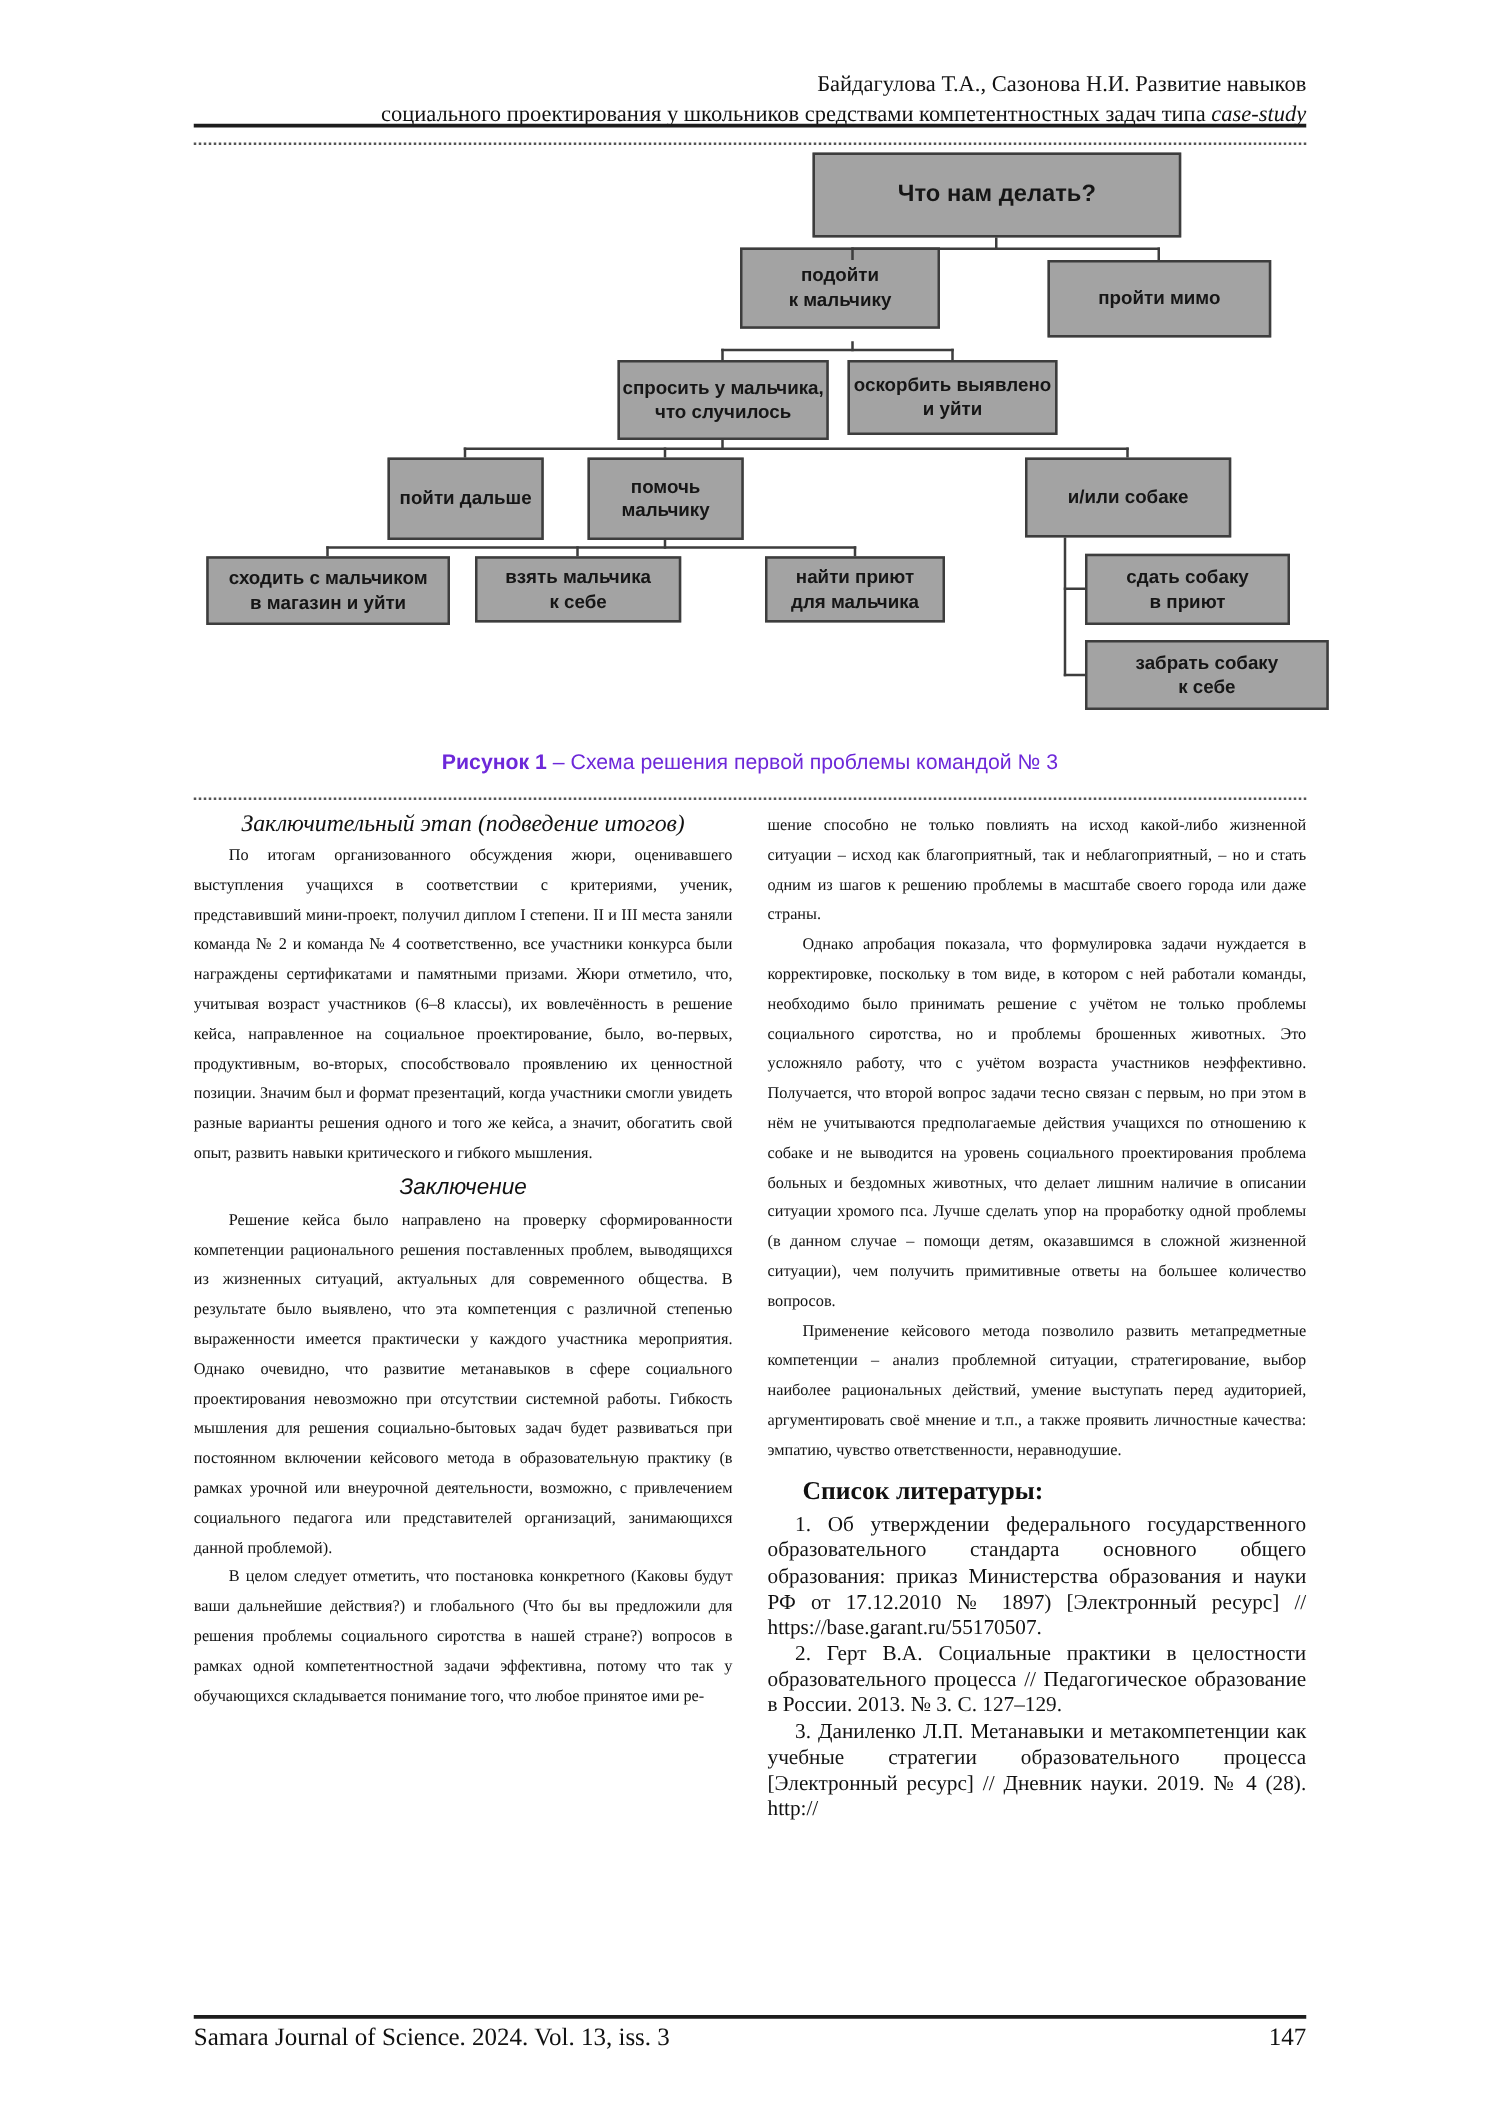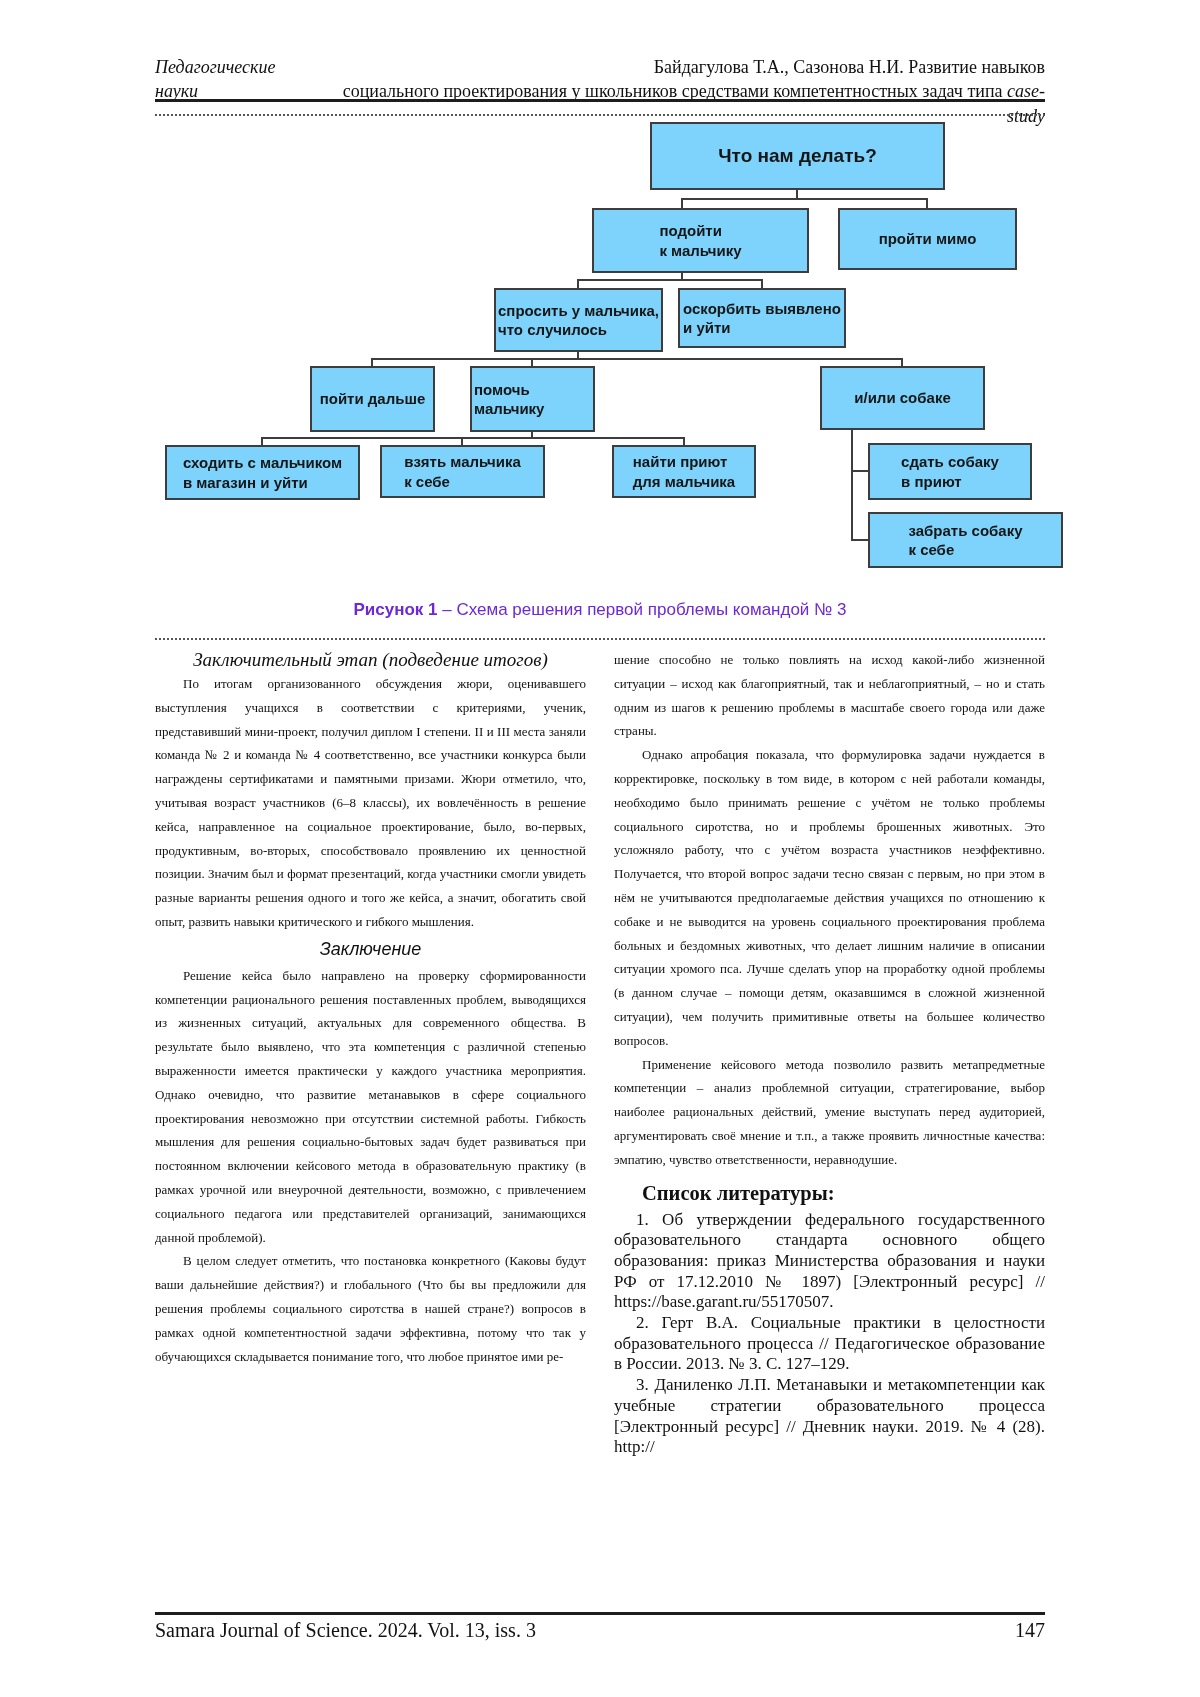--- a/index.html
+++ b/index.html
@@ -14,23 +14,23 @@
   .head-left { width:150px; font-style:italic; line-height:1.35; }
   .head-right { flex:1; text-align:right; line-height:1.35; }
   .it { font-style:italic; }
   .rule-top { position:absolute; left:155px; top:99px; width:890px; border-top:3px solid #1d1d1d; }
   .dotted { position:absolute; left:155px; width:890px; border-top:2px dotted #555; }
   .dotted-top { top:114px; }
   .dotted-mid { top:638px; }
   
   .chart { position:absolute; left:155px; top:122px; width:890px; height:476px; }
   .node {
-    position:absolute; box-sizing:border-box; background:#7dd3fc;
+    position:absolute; box-sizing:border-box; background:#a3a3a3;
     border:2px solid #3d3d3d; display:flex; align-items:center; justify-content:center;
-    text-align:left; font-family:"Liberation Sans", sans-serif; font-weight:bold;
+    text-align:center; font-family:"Liberation Sans", sans-serif; font-weight:bold;
     font-size:15px; line-height:1.3; color:#161616; white-space:pre-line; padding:2px;
   }
   .node-root { font-size:19px; }
   .seg { position:absolute; background:#3d3d3d; }
   .caption {
     position:absolute; left:155px; top:600px; width:890px; text-align:center;
     font-family:"Liberation Sans", sans-serif; font-size:17px; color:#6d28d9;
   }
   .caption b { font-weight:bold; }
   
@@ -51,36 +51,32 @@
   
   .foot-rule { position:absolute; left:155px; top:1612px; width:890px; border-top:3px solid #1d1d1d; }
   .foot-row { position:absolute; left:155px; top:1619px; width:890px; display:flex; justify-content:space-between; font-size:20px; }
 </style>
 </head>
 <body>
 
 <div class="page">
 
   <div class="head">
-    <div class="head-left">
-      <div>Педагогические</div>
-      <div>науки</div>
-    </div>
     <div class="head-right">
       <div>Байдагулова Т.А., Сазонова Н.И. Развитие навыков</div>
       <div><span>социального проектирования у школьников средствами компетентностных задач типа </span><span class="it">case-study</span></div>
     </div>
   </div>
   <div class="rule-top"></div>
   <div class="dotted dotted-top"></div>
 
   <div class="chart">
 
     <div class="node node-root" style="left:495px;top:0;width:295px;height:68px">Что нам делать?</div>
-    <div class="node" style="left:437px;top:86px;width:217px;height:65px">подойти
+    <div class="node" style="left:437px;top:76px;width:160px;height:65px">подойти
 к мальчику</div>
     <div class="node" style="left:683px;top:86px;width:179px;height:62px">пройти мимо</div>
     <div class="node" style="left:339px;top:166px;width:169px;height:64px">спросить у мальчика,
 что случилось</div>
     <div class="node" style="left:523px;top:166px;width:168px;height:60px">оскорбить выявлено
 и уйти</div>
     <div class="node" style="left:155px;top:244px;width:125px;height:66px">пойти дальше</div>
     <div class="node" style="left:315px;top:244px;width:125px;height:66px">помочь мальчику</div>
     <div class="node" style="left:665px;top:244px;width:165px;height:64px">и/или собаке</div>
     <div class="node" style="left:10px;top:323px;width:195px;height:55px">сходить с мальчиком

